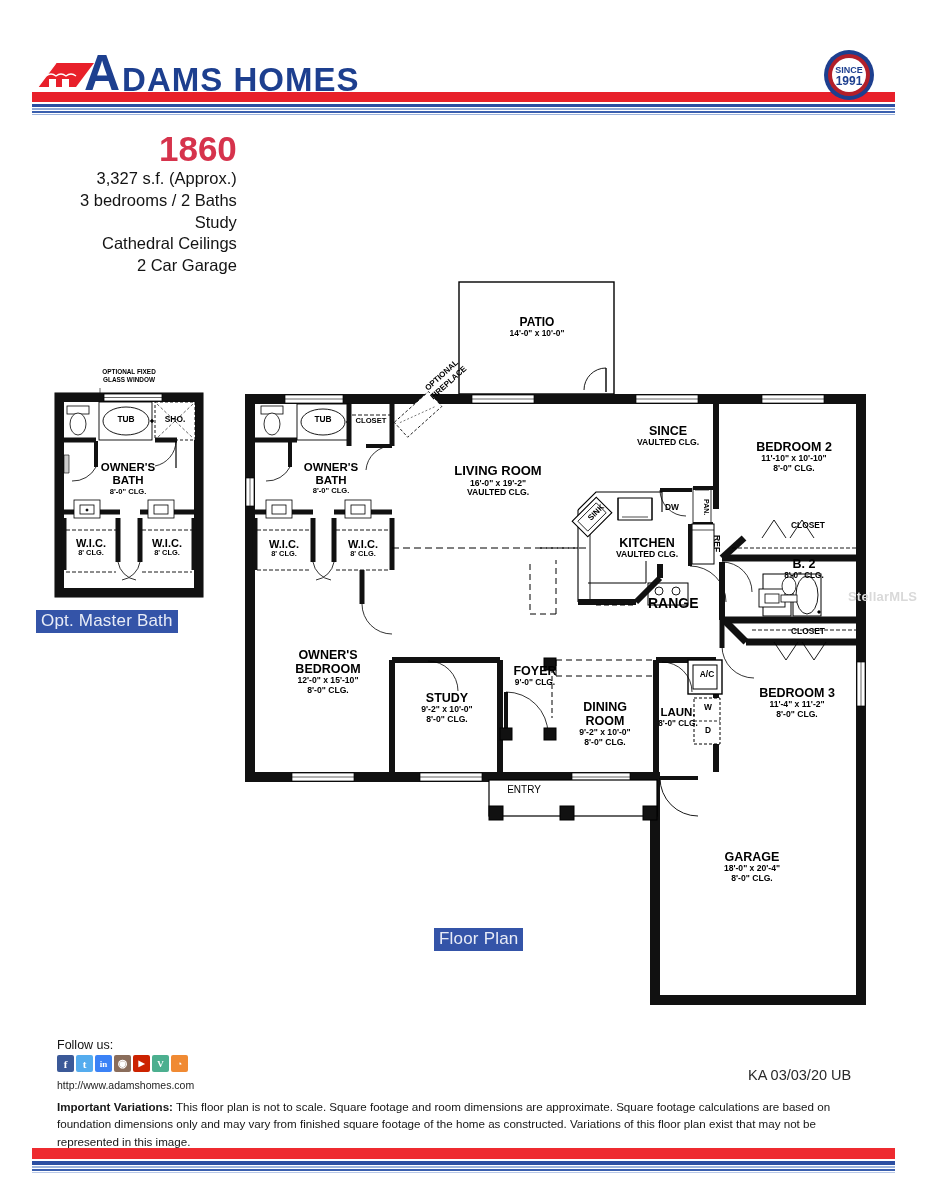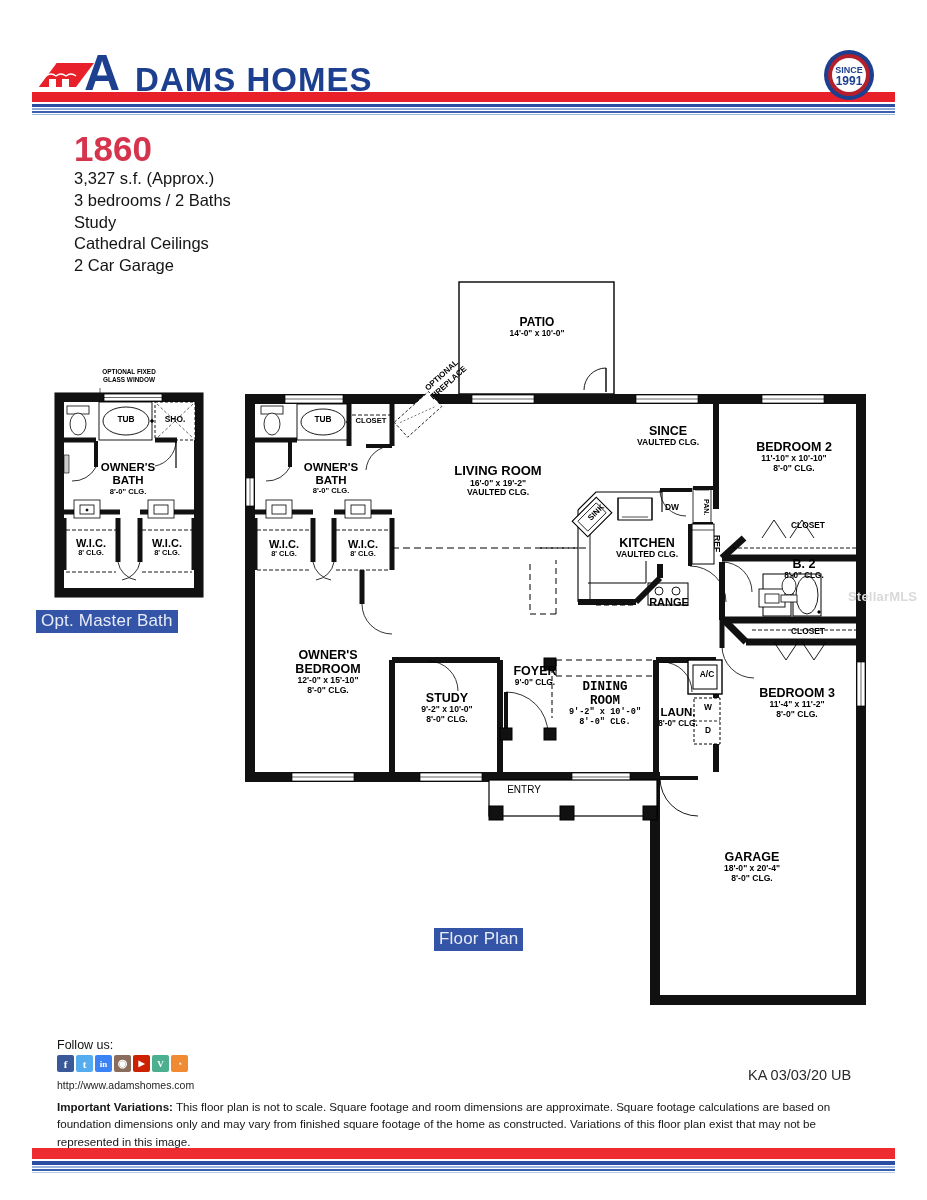--- a/index.html
+++ b/index.html
@@ -13,26 +13,26 @@
     overflow:hidden;
   }
 
   
   #header { position:absolute; left:0; top:0; width:927px; height:120px; }
   #logo-wrap { position:absolute; left:36px; top:52px; display:flex; align-items:flex-end; }
   #logo-roof { position:relative; width:62px; height:34px; margin-bottom:4px; }
   #logo-A { font-size:50px; font-weight:bold; color:#1d3f8f; line-height:0.85;
             font-family:"Liberation Sans", sans-serif; margin-left:-14px; letter-spacing:-1px;}
   #logo-text { font-size:33px; font-weight:bold; color:#1d3f8f; letter-spacing:1px;
-               line-height:0.9; margin-left:16px; }
+               line-height:0.9; margin-left:3px; }
   .hdr-stripe { position:absolute; left:32px; width:863px; }
   #badge { position:absolute; left:812px; top:48px; width:74px; height:58px; }
 
   
-  #spec { position:absolute; left:74px; top:131px; }
+  #spec { position:absolute; left:80px; top:131px;text-align:right; }
   #spec-model { font-size:35px; font-weight:bold; color:#d6334c; line-height:1.0;
                 margin:0 0 2px 0; letter-spacing:0px; }
   .spec-line { font-size:16.5px; line-height:1.32; color:#141414; white-space:nowrap; }
 
   
   #plan { position:absolute; left:0; top:0; width:927px; height:1200px; }
 
   
   .rm { position:absolute; text-align:center; line-height:1.12;
         font-family:"Liberation Sans", sans-serif; color:#000; }
@@ -455,21 +455,21 @@
   <span class="d" style="font-size:8.6px;">VAULTED CLG.</span>
 </div>
 
 <div style="position:absolute;left:579px;top:508px;width:34px;transform:rotate(-45deg);transform-origin:center;
             font-size:8px;font-weight:bold;text-align:center;">SINK</div>
 <div class="rm" style="left:618px;top:503px;width:34px;font-size:8.4px;font-weight:bold;margin-left:37px;">DW</div>
 <div style="position:absolute;left:688px;top:526px;width:34px;height:36px;
             font-size:8.6px;font-weight:bold;writing-mode:vertical-rl;text-align:center;">REF</div>
 <div style="position:absolute;left:690px;top:490px;width:20px;height:34px;
             font-size:7px;font-weight:bold;writing-mode:vertical-rl;text-align:center;">PAN.</div>
-<div class="rm" style="left:648px;top:596px;width:42px;font-size:11px;font-weight:bold;">RANGE</div>
+<div class="rm" style="left:648px;top:596px;width:42px;font-size:14px;font-weight:bold;">RANGE</div>
 
 <div class="rm" style="left:732px;top:440px;width:124px;font-size:12.5px;">
   <span class="n">BEDROOM 2</span>
   <span class="d" style="font-size:8.6px;">11'-10" x 10'-10"</span>
   <span class="d" style="font-size:8.6px;">8'-0" CLG.</span>
 </div>
 <div class="rm" style="left:770px;top:521px;width:76px;font-size:8.4px;font-weight:bold;">CLOSET</div>
 <div class="rm" style="left:770px;top:627px;width:76px;font-size:8.4px;font-weight:bold;">CLOSET</div>
 <div class="rm" style="left:775px;top:557px;width:58px;font-size:12.5px;">
   <span class="n">B. 2</span>
@@ -493,21 +493,21 @@
   <span class="n">STUDY</span>
   <span class="d" style="font-size:8.6px;">9'-2" x 10'-0"</span>
   <span class="d" style="font-size:8.6px;">8'-0" CLG.</span>
 </div>
 
 <div class="rm" style="left:500px;top:664px;width:70px;font-size:12.5px;">
   <span class="n">FOYER</span>
   <span class="d" style="font-size:8.4px;">9'-0" CLG.</span>
 </div>
 
-<div class="rm" style="left:562px;top:680px;width:86px;font-size:12.5px;font-family:Liberation Mono, monospace;">
+<div class="rm" style="left:562px;top:700px;width:86px;font-size:12.5px;">
   <span class="n">DINING</span>
   <span class="n">ROOM</span>
   <span class="d" style="font-size:8.6px;">9'-2" x 10'-0"</span>
   <span class="d" style="font-size:8.6px;">8'-0" CLG.</span>
 </div>
 
 <div class="rm" style="left:650px;top:706px;width:56px;font-size:11.5px;">
   <span class="n">LAUN.</span>
   <span class="d" style="font-size:8.2px;">8'-0" CLG.</span>
 </div>

